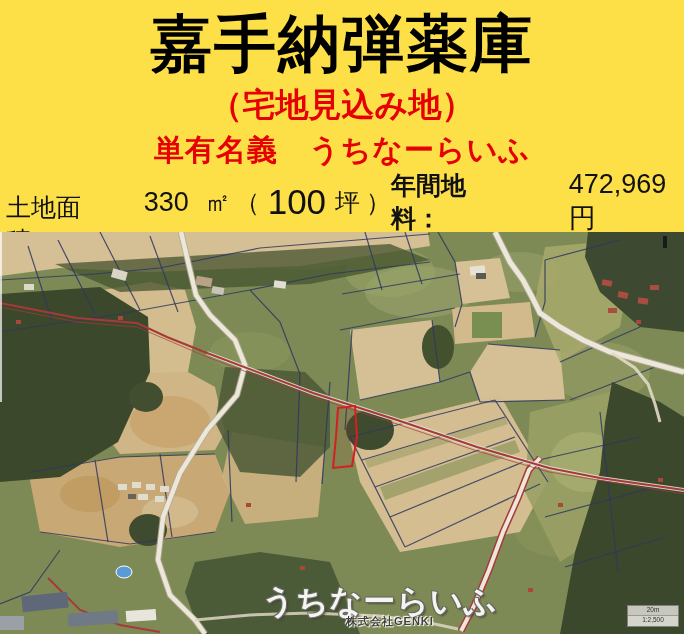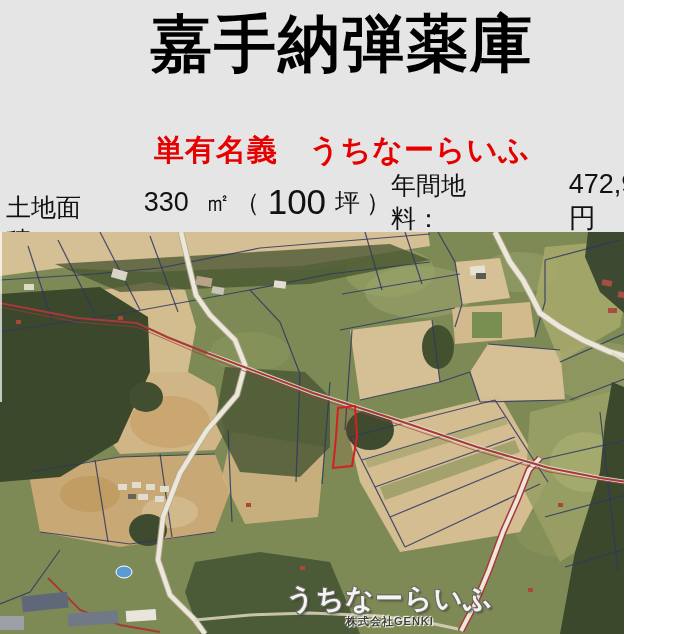--- a/index.html
+++ b/index.html
@@ -1,17 +1,17 @@
 <!DOCTYPE html>
 <html style="--accent_red: #e60000; --field_tan: #d5bf94; --vegetation: #7e8a55; --forest_dark: #3c482c; --road_white: #ece7da; --boundary_red: #a63a3a; --parcel_navy: #2e3763; --subject_red: #d42020; --pool_blue: #5b9bd5;"><head>
 <meta charset="utf-8">
 <style>
   html,body{margin:0;padding:0;background:#fff;}
   .page{
-    position:relative;width:624px;height:634px;background:#e5e5e5;overflow:hidden;
+    position:relative;width:684px;height:634px;background:#fde047;overflow:hidden;
     font-family:"Liberation Sans",sans-serif;
   }
   .title{
     position:absolute;top:0;left:0;width:684px;height:88px;
     display:flex;align-items:center;justify-content:center;
     font-size:62px;font-weight:900;color:#000;letter-spacing:2px;line-height:1;
   }
   .subtitle{
     position:absolute;top:84px;left:0;width:684px;height:40px;
     display:flex;align-items:center;justify-content:center;
@@ -26,55 +26,56 @@
     position:absolute;top:180px;left:0;width:684px;height:44px;
     display:flex;align-items:center;font-size:25px;color:#111;font-weight:500;
   }
   .landinfo .lbl{margin-left:6px;margin-top:44px;}
   .landinfo .v-area{margin-left:22px;font-size:27px;}
   .landinfo .u-m2{margin-left:16px;font-size:26px;}
   .landinfo .p-open{margin-left:4px;}
   .landinfo .v-tsubo{margin-left:8px;font-size:35px;}
   .landinfo .u-tsubo{margin-left:9px;}
   .landinfo .p-close{margin-left:6px;}
-  .landinfo .lbl2{margin-left:0;}
+  .landinfo .lbl2{margin-left:0;font-weight:bold;}
   .landinfo .v-rent{margin-left:62px;font-size:27px;}
   .map{
     position:absolute;top:232px;left:0;width:684px;height:402px;background:#7e8a55;
   }
   .map svg{position:absolute;top:0;left:0;}
   .c-tan{fill:var(--field_tan);}
   .c-forest{fill:var(--forest_dark);}
   .c-navy{stroke:var(--parcel_navy);stroke-width:1.2;fill:none;opacity:.85;}
   .c-road{stroke:var(--road_white);fill:none;}
   .c-case{stroke:#b3ab94;fill:none;opacity:.8;}
   .c-red{stroke:var(--boundary_red);fill:none;}
   .c-subject{stroke:var(--subject_red);stroke-width:2;fill:rgba(212,32,32,0.07);}
   .wm1{
-    position:absolute;left:286px;top:348px;font-size:28px;font-weight:800;letter-spacing:1px;
+    position:absolute;left:262px;top:348px;font-size:32px;font-weight:800;letter-spacing:1px;
     color:rgba(255,255,255,.93);
     text-shadow:1px 1px 0 #6a6a60,-1px -1px 0 #6a6a60,1px -1px 0 #6a6a60,-1px 1px 0 #6a6a60,2px 2px 2px rgba(60,60,50,.7);
   }
   .wm2{
     position:absolute;left:302px;top:382px;font-size:11px;font-weight:700;color:#3f3f36;
     text-shadow:0 0 2px #fff,1px 1px 1px #fff,-1px -1px 1px #fff;letter-spacing:1px;padding-left:44px;
   }
   .scalebox{
     position:absolute;left:627px;top:373px;width:50px;height:20px;
     background:rgba(238,238,232,.85);border:1px solid #80807a;
     font-size:6.5px;color:#333;text-align:center;line-height:1.35;
   }
   .scalebox .srow1{background:rgba(190,190,185,.6);border-bottom:1px solid #9a9a94;}
 </style>
 </head>
 <body>
 
 <div class="page">
 
   <div class="title">嘉手納弾薬庫</div>
+  <div class="subtitle">（宅地見込み地）</div>
   <div class="note">単有名義　うちなーらいふ</div>
 
   <div class="landinfo">
     <span class="lbl">土地面積：</span>
     <span class="v-area">330</span>
     <span class="u-m2">㎡</span>
     <span class="p-open">（</span>
     <span class="v-tsubo">100</span>
     <span class="u-tsubo">坪</span>
     <span class="p-close">）</span>

